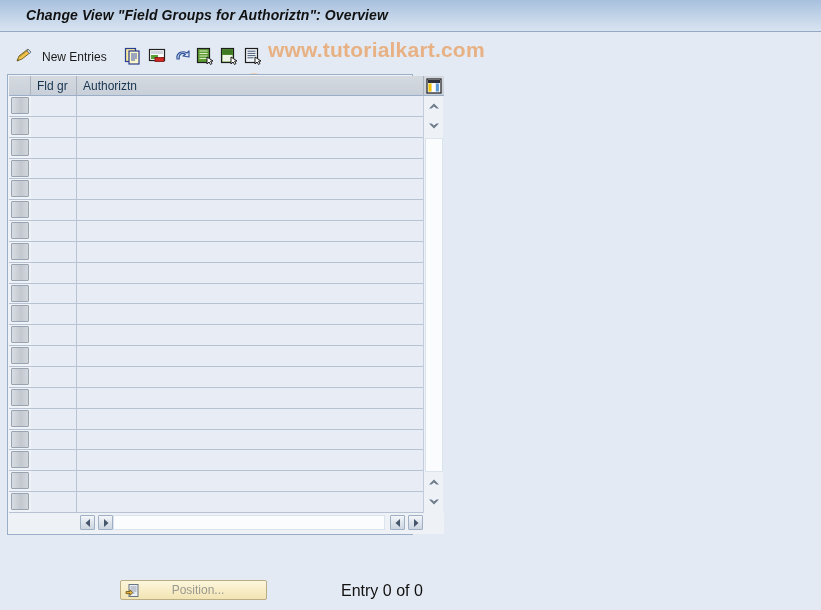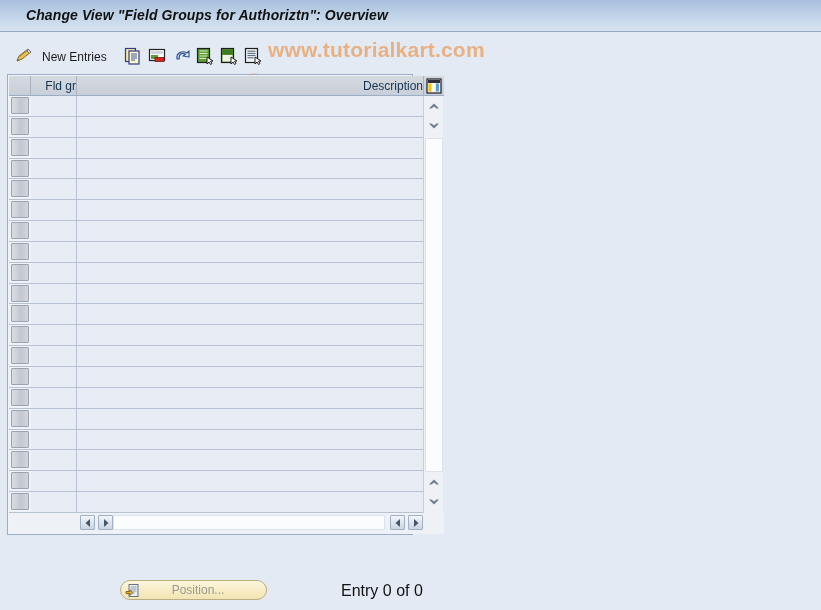--- a/index.html
+++ b/index.html
@@ -78,21 +78,20 @@
   }
 
   
   .tablepanel {
     position: absolute;
     left: 7px; top: 74px;
     width: 406px; height: 461px;
     background: #eff3f8;
     border: 1px solid #9aafc7;
     box-sizing: border-box;
-    text-align: right;
   }
 
   .thead {
     position: absolute;
     left: 1px; top: 1px;
     width: 435px; height: 20px;
     background: linear-gradient(to bottom, #d5dae1 0%, #c9cfd8 100%);
     border-bottom: 1px solid #9aafc7;
     box-sizing: border-box;
   }
@@ -215,21 +214,21 @@
     position: absolute;
     left: 0; top: 578px;
     width: 821px; height: 28px;
   }
   .position-btn {
     position: absolute;
     left: 120px; top: 2px;
     width: 147px; height: 20px;
     background: linear-gradient(to bottom, #fdf6dd 0%, #f7ecc4 55%, #f2e4b4 100%);
     border: 1px solid #b9ae84;
-    border-radius: 10px;
+    border-radius: 2px;
     box-sizing: border-box;
     display: flex;
     align-items: center;
   }
   .position-label {
     flex: 1;
     text-align: center;
     font-size: 12px;
     color: #9a9a92;
     white-space: nowrap;
@@ -330,21 +329,21 @@
   <div class="watermark-ring"></div>
 </div>
 
 <div class="watermark">www.tutorialkart.com</div>
 
 <div class="tablepanel">
 
   <div class="thead">
     <div class="th th-sel"></div>
     <div class="th th-fld">Fld gr</div>
-    <div class="th th-desc">Description</div>
+    <div class="th th-desc">Authoriztn</div>
     <div class="th-cfg">
       <svg width="20" height="20" viewBox="0 0 20 20">
         <rect x="3" y="3" width="14" height="14" fill="#f0f2f5" stroke="#1d1d1d" stroke-width="1.2"></rect>
         <rect x="4" y="4" width="12" height="3" fill="#2a2f3a"></rect>
         <rect x="4.5" y="7.5" width="3" height="8" fill="#f2c500"></rect>
         <rect x="8.2" y="7.5" width="3" height="8" fill="#ffffff"></rect>
         <rect x="11.9" y="7.5" width="3" height="8" fill="#5b9bd5"></rect>
       </svg>
     </div>
   </div>

